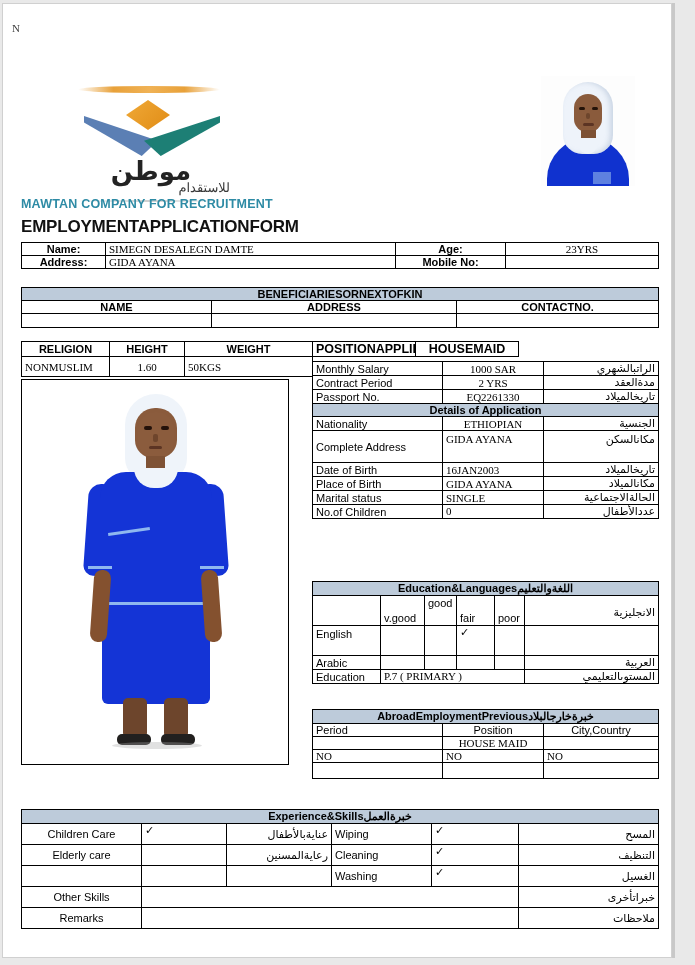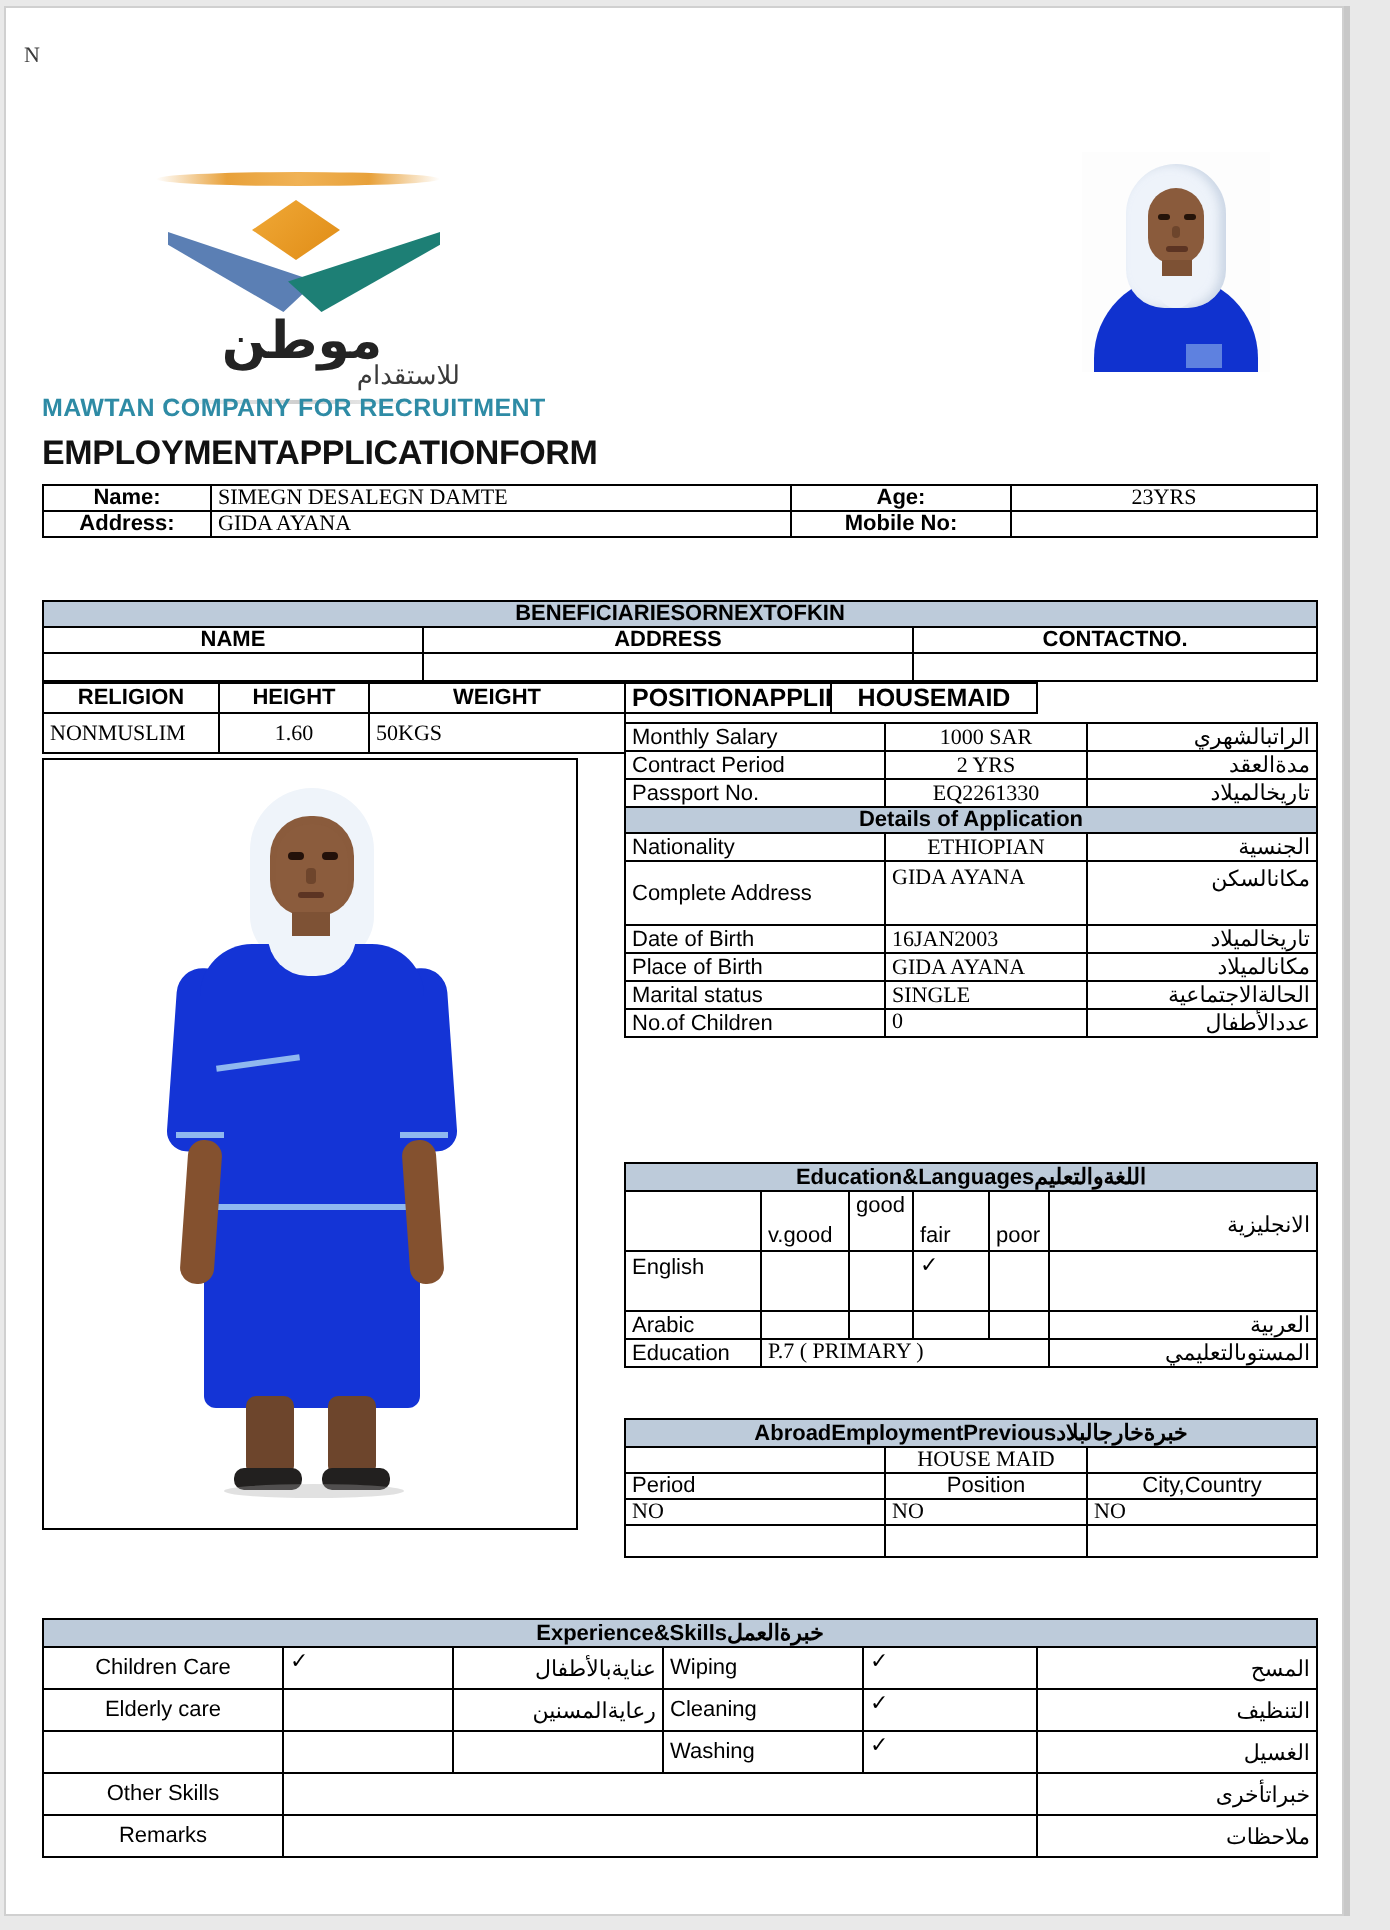--- a/index.html
+++ b/index.html
@@ -133,21 +133,21 @@
     font-family:"DejaVu Sans", sans-serif;
     font-size:10.5px;text-align:right;direction:rtl;
   }
   .tiny{font-family:"Liberation Serif",serif;font-size:9px;text-align:left;}
   .chk{text-align:left;font-size:12px;}
   .nb{border:none !important;}
 
   
   #tbl-top{left:18px;top:238px;width:637px;}
   
-  #tbl-ben{left:18px;top:296px;width:637px;}
+  #tbl-ben{left:18px;top:283px;width:637px;}
   
   #tbl-phys{left:18px;top:337px;width:637px;}
   
   .photo-box{
     position:absolute;left:19px;top:376px;width:266px;height:384px;
     background:#ffffff;overflow:hidden;border-right:1px solid #000;
   }
   .photo-frame{
     position:absolute;left:18px;top:375px;width:268px;height:386px;
     border:1px solid #000;box-sizing:border-box;
@@ -428,28 +428,28 @@
     <colgroup>
         <col style="width:130px">
         <col style="width:101px">
         <col style="width:115px">
       </colgroup>
     <tbody>
       <tr>
         <td class="hdr" colspan="3">AbroadEmploymentPreviousخبرةخارجالبلاد</td>
       </tr>
       <tr>
-        <td class="val"></td>
-        <td class="valc">HOUSE MAID</td>
-        <td class="val"></td>
-      </tr>
-      <tr>
         <td class="fld">Period</td>
         <td class="fld" style="text-align:center">Position</td>
         <td class="fld" style="text-align:center">City,Country</td>
+      </tr>
+      <tr>
+        <td class="val"></td>
+        <td class="valc">HOUSE MAID</td>
+        <td class="val"></td>
       </tr>
       <tr>
         <td class="val">NO</td>
         <td class="val">NO</td>
         <td class="val">NO</td>
       </tr>
       <tr style="height:16px">
         <td class="val"></td>
         <td class="val"></td>
         <td class="val"></td>

